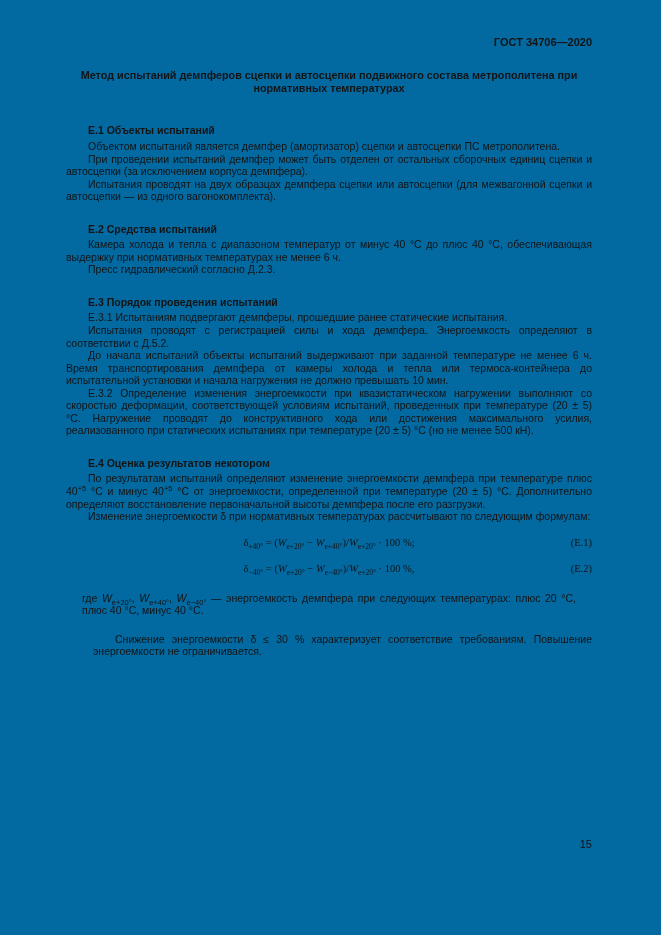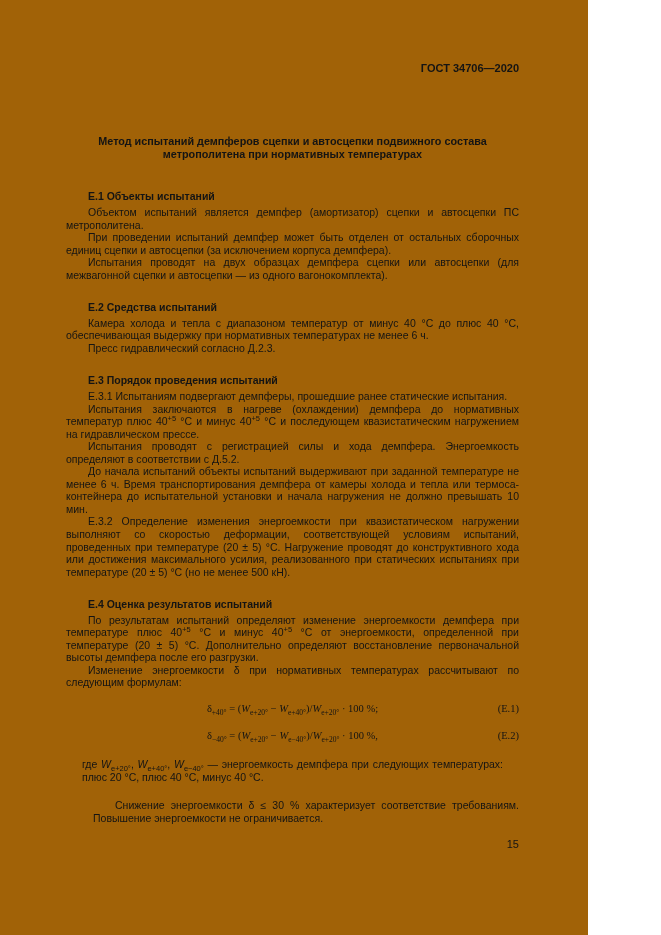--- a/index.html
+++ b/index.html
@@ -5,40 +5,40 @@
   html, body { margin: 0; padding: 0; }
   body {
     width: 661px; height: 935px;
     background: #ffffff;
     color: #141414;
     font-family: "Liberation Sans", sans-serif;
     -webkit-font-smoothing: antialiased;
   }
   .page {
     position: relative;
-    width: 588px; height: 935px;
-    padding: 62px 69px 0 66px;
+    width: 661px; height: 935px;
+    padding: 36px 69px 0 66px;
     box-sizing: border-box;
-    background: #a16207;
+    background: #0369a1;
     overflow: hidden;
   }
   .gost-code {
     font-size: 11px;
     font-weight: bold;
     text-align: right;
     line-height: 12px;
   }
   .annex-block {
     margin-top: 14px;
     font-size: 10.6px;
     line-height: 12.6px;
     text-align: center;
   }
   .doc-title {
-    margin-top: 61px;
+    margin-top: 21px;
     font-size: 10.8px;
     font-weight: bold;
     text-align: center;
     line-height: 13.2px;
   }
   .doc-body {
     margin-top: 29px;
     font-size: 10.5px;
     line-height: 12.55px;
   }
@@ -94,26 +94,25 @@
     <p class="para">Объектом испытаний является демпфер (амортизатор) сцепки и автосцепки ПС метрополитена.</p>
     <p class="para">При проведении испытаний демпфер может быть отделен от остальных сборочных единиц сцепки и автосцепки (за исключением корпуса демпфера).</p>
     <p class="para">Испытания проводят на двух образцах демпфера сцепки или автосцепки (для межвагонной сцепки и автосцепки — из одного вагонокомплекта).</p>
 
     <div class="sec-heading">Е.2 Средства испытаний</div>
     <p class="para">Камера холода и тепла с диапазоном температур от минус 40 °С до плюс 40 °С, обеспечивающая выдержку при нормативных температурах не менее 6 ч.</p>
     <p class="para">Пресс гидравлический согласно Д.2.3.</p>
 
     <div class="sec-heading">Е.3 Порядок проведения испытаний</div>
     <p class="para">Е.3.1 Испытаниям подвергают демпферы, прошедшие ранее статические испытания.</p>
-    <p class="para">Испытания заключаются в нагреве (охлаждении) демпфера до нормативных температур плюс 40<sup>+5</sup> °С и минус 40<sup>+5</sup> °С и последующем квазистатическим нагружением на гидравлическом прессе.</p>
     <p class="para">Испытания проводят с регистрацией силы и хода демпфера. Энергоемкость определяют в соответствии с Д.5.2.</p>
     <p class="para">До начала испытаний объекты испытаний выдерживают при заданной температуре не менее 6 ч. Время транспортирования демпфера от камеры холода и тепла или термоса-контейнера до испытательной установки и начала нагружения не должно превышать 10 мин.</p>
     <p class="para">Е.3.2 Определение изменения энергоемкости при квазистатическом нагружении выполняют со скоростью деформации, соответствующей условиям испытаний, проведенных при температуре (20 ± 5) °С. Нагружение проводят до конструктивного хода или достижения максимального усилия, реализованного при статических испытаниях при температуре (20 ± 5) °С (но не менее 500 кН).</p>
 
-    <div class="sec-heading">Е.4 Оценка результатов испытаний</div>
+    <div class="sec-heading">Е.4 Оценка результатов некотором</div>
     <p class="para">По результатам испытаний определяют изменение энергоемкости демпфера при температуре плюс 40<sup>+5</sup> °С и минус 40<sup>+5</sup> °С от энергоемкости, определенной при температуре (20 ± 5) °С. Дополнительно определяют восстановление первоначальной высоты демпфера после его разгрузки.</p>
     <p class="para">Изменение энергоемкости δ при нормативных температурах рассчитывают по следующим формулам:</p>
 
     <div class="formula-row">
       <span>δ<sub>+40°</sub> = (<i>W</i><sub>е+20°</sub> − <i>W</i><sub>е+40°</sub>)/<i>W</i><sub>е+20°</sub> · 100 %;</span>
       <span class="formula-number">(Е.1)</span>
     </div>
 
     <div class="formula-row">
       <span>δ<sub>−40°</sub> = (<i>W</i><sub>е+20°</sub> − <i>W</i><sub>е−40°</sub>)/<i>W</i><sub>е+20°</sub> · 100 %,</span>

